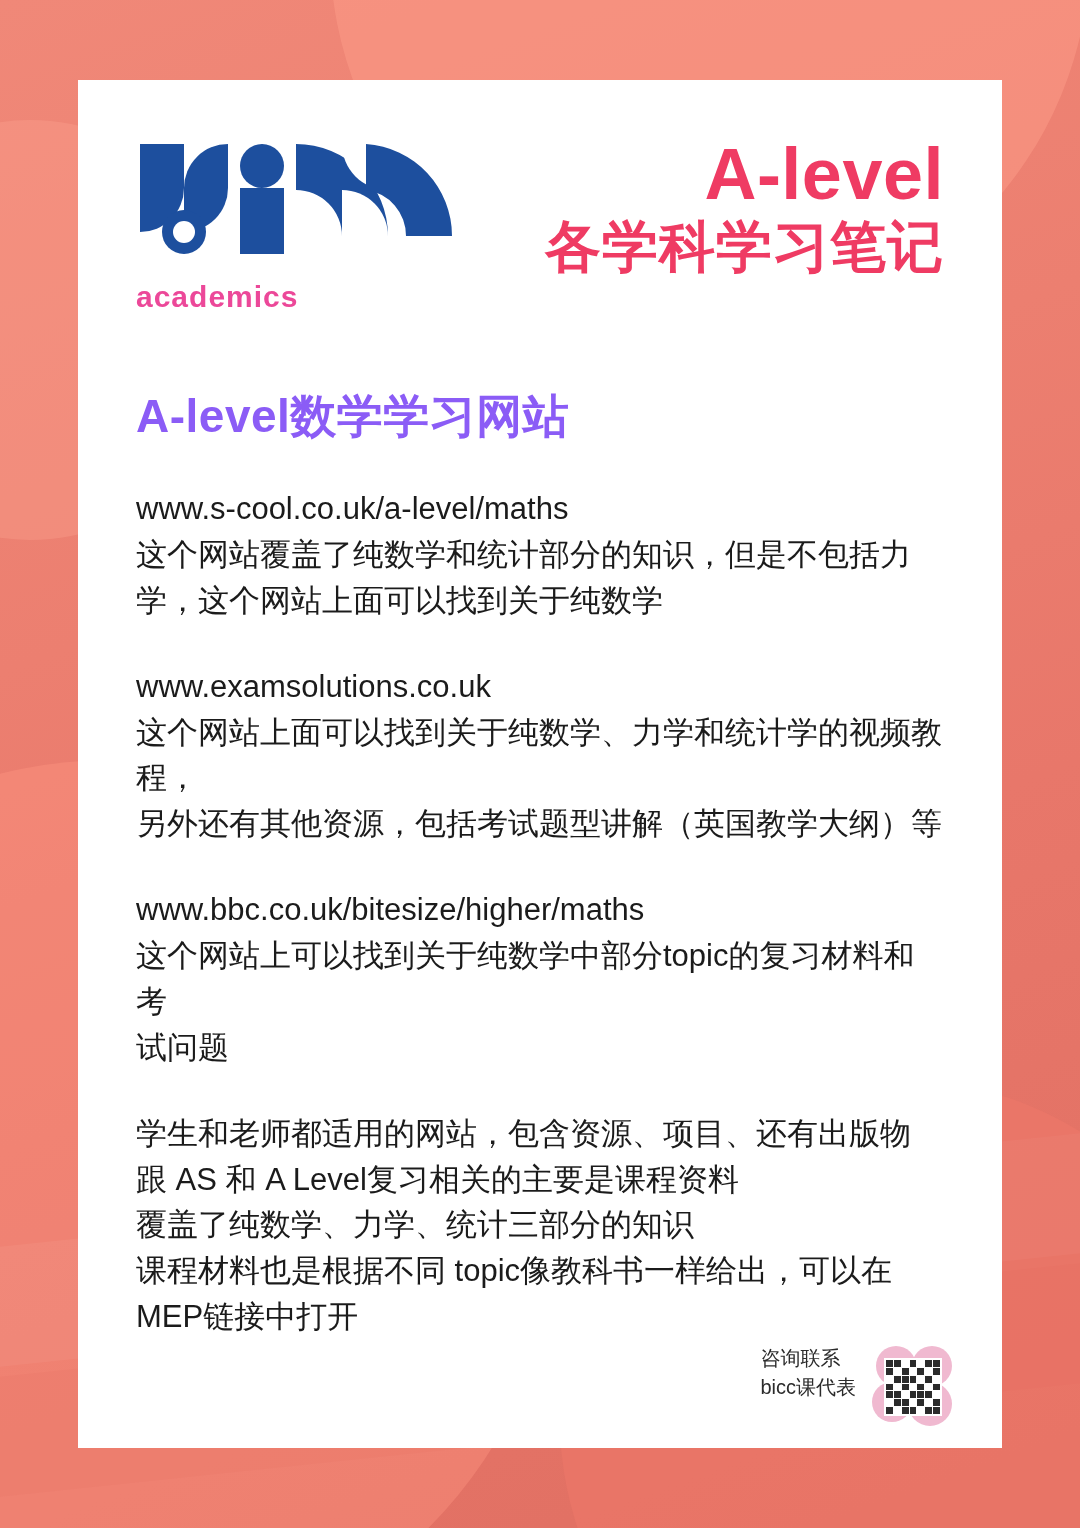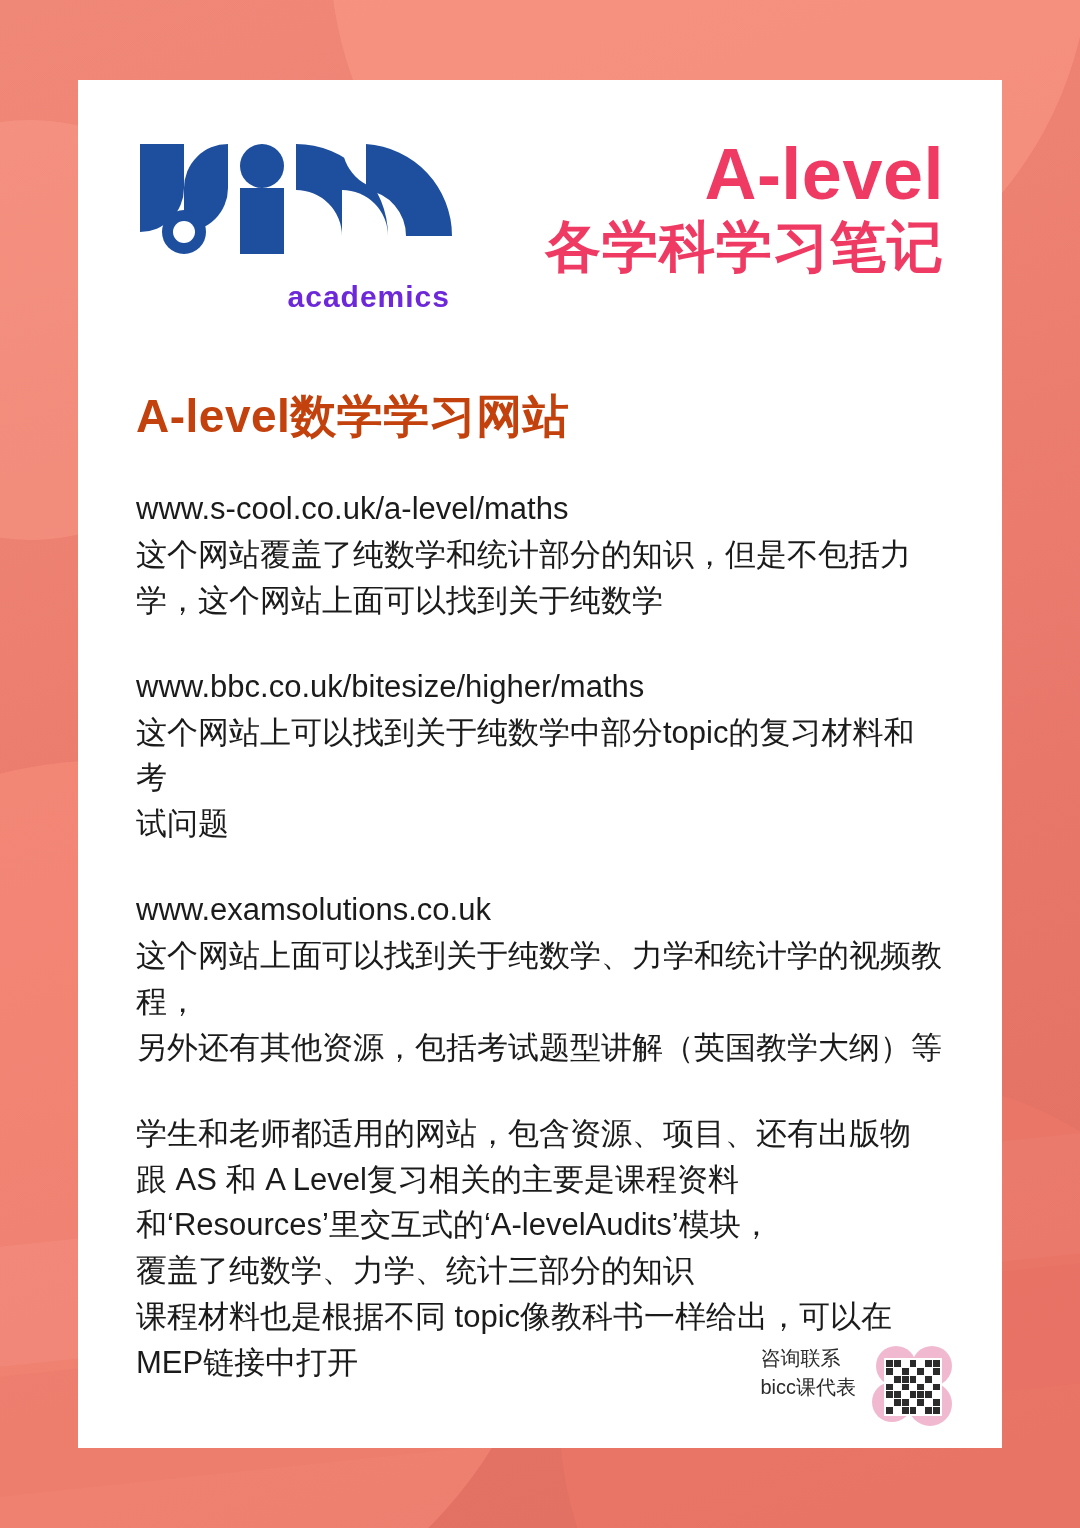--- a/index.html
+++ b/index.html
@@ -59,23 +59,22 @@
     align-items: flex-start;
     justify-content: space-between;
   }
   .logo-wrap {
     padding-top: 10px;
   }
   .logo-mark { display: block; }
   .logo-sub {
     font-size: 30px;
     font-weight: bold;
-    color: #6d28d9;
+    color: #ec4899;
     letter-spacing: 1px;
-    text-align: right;
     margin-top: 6px;
     margin-right: 4px;
   }
   .header-title {
     text-align: right;
     padding-top: 4px;
   }
   .header-title .line1 {
     font-size: 72px;
     font-weight: bold;
@@ -89,21 +88,21 @@
     color: #ef3b63;
     line-height: 1.18;
     letter-spacing: 1px;
   }
 
   
   .section-title {
     margin-top: 72px;
     font-size: 46px;
     font-weight: bold;
-    color: #c2410c;
+    color: #8b5cf6;
     letter-spacing: 0.5px;
   }
 
   
   .blocks {
     margin-top: 38px;
   }
   .block {
     margin-bottom: 40px;
   }
@@ -215,41 +214,40 @@
 
     <div class="block">
       <div class="url">www.s-cool.co.uk/a-level/maths</div>
       <div class="desc">
         <span class="desc-line">这个网站覆盖了纯数学和统计部分的知识，但是不包括力</span>
         <span class="desc-line">学，这个网站上面可以找到关于纯数学</span>
       </div>
     </div>
 
     <div class="block">
-      <div class="url">www.bbc.co.uk/bitesize/higher/maths</div>
-      <div class="desc">
-        <span class="desc-line">这个网站上可以找到关于纯数学中部分topic的复习材料和考</span>
-        <span class="desc-line">试问题</span>
-      </div>
-    </div>
-
-    <div class="block">
       <div class="url">www.examsolutions.co.uk</div>
       <div class="desc">
         <span class="desc-line">这个网站上面可以找到关于纯数学、力学和统计学的视频教</span>
         <span class="desc-line">程，</span>
         <span class="desc-line">另外还有其他资源，包括考试题型讲解（英国教学大纲）等</span>
       </div>
     </div>
 
     <div class="block">
+      <div class="url">www.bbc.co.uk/bitesize/higher/maths</div>
+      <div class="desc">
+        <span class="desc-line">这个网站上可以找到关于纯数学中部分topic的复习材料和考</span>
+        <span class="desc-line">试问题</span>
+      </div>
+    </div>
+
+    <div class="block">
       <div class="desc">
         <span class="desc-line">学生和老师都适用的网站，包含资源、项目、还有出版物</span>
         <span class="desc-line">跟 AS 和 A Level复习相关的主要是课程资料</span>
-        <span class="desc-line">和‘Resources’里交互式的‘A-levelAudits’模块，</span>
         <span class="desc-line">覆盖了纯数学、力学、统计三部分的知识</span>
         <span class="desc-line">课程材料也是根据不同 topic像教科书一样给出，可以在</span>
         <span class="desc-line">MEP链接中打开</span>
       </div>
     </div>
 
   </div>
 
   <div class="footer">
     <div class="footer-text">

